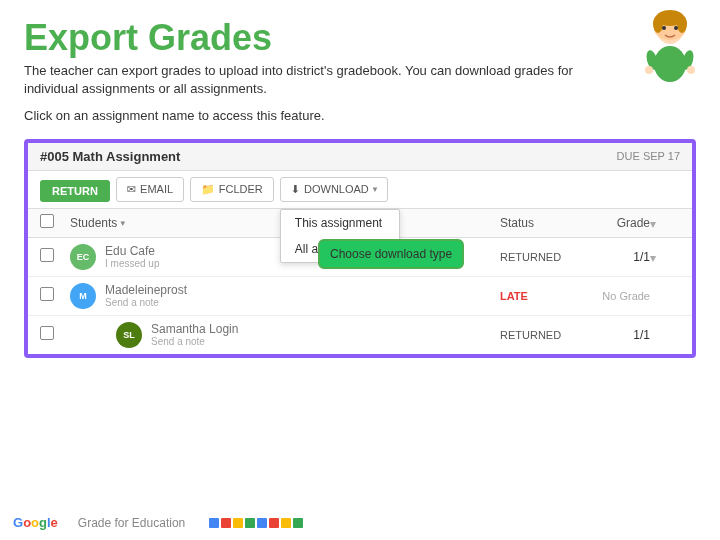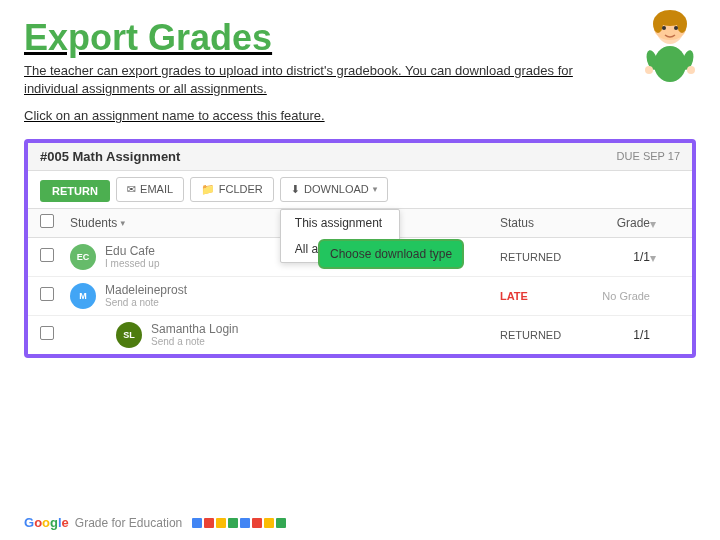--- a/index.html
+++ b/index.html
@@ -8,21 +8,20 @@
       height: 540px;
       background: #fff;
       font-family: Arial, sans-serif;
       overflow: hidden;
       position: relative;
     }
 
     
     .page-header {
       padding: 18px 24px 8px 24px;
-      text-decoration: underline;
     }
     .page-title {
       font-size: 36px;
       font-weight: bold;
       color: #4caf50;
       line-height: 1.1;
     }
     .page-subtitle {
       font-size: 13px;
       color: #333;
@@ -229,24 +228,24 @@
     .status-late { font-size: 11px; color: #e53935; font-weight: bold; }
     .grade-value { font-size: 12px; color: #333; text-align: right; }
     .grade-none { font-size: 11px; color: #aaa; text-align: right; }
 
     .sort-arrow { font-size: 9px; color: #888; }
 
     
     .page-footer {
       position: absolute;
       bottom: 10px;
-      left: 24px;
-      display: flex;
-      align-items: center;
-      gap: 6px;
+      left: 13px;
+      display: flex;
+      align-items: center;
+      gap: 20px;
     }
     .footer-google {
       font-size: 13px;
       color: #888;
     }
     .footer-google span.g { color: #4285f4; font-weight: bold; }
     .footer-google span.o1 { color: #ea4335; font-weight: bold; }
     .footer-google span.o2 { color: #fbbc05; font-weight: bold; }
     .footer-google span.g2 { color: #34a853; font-weight: bold; }
     .footer-google span.l { color: #4285f4; font-weight: bold; }

